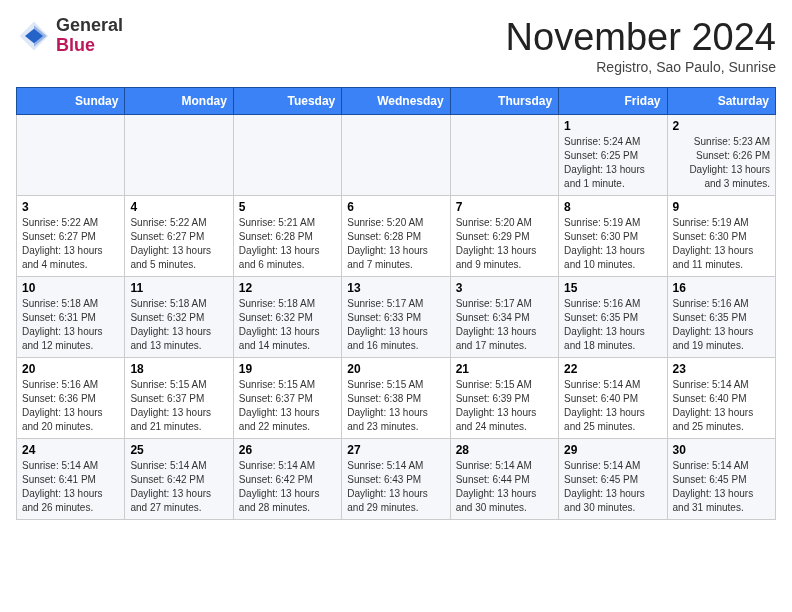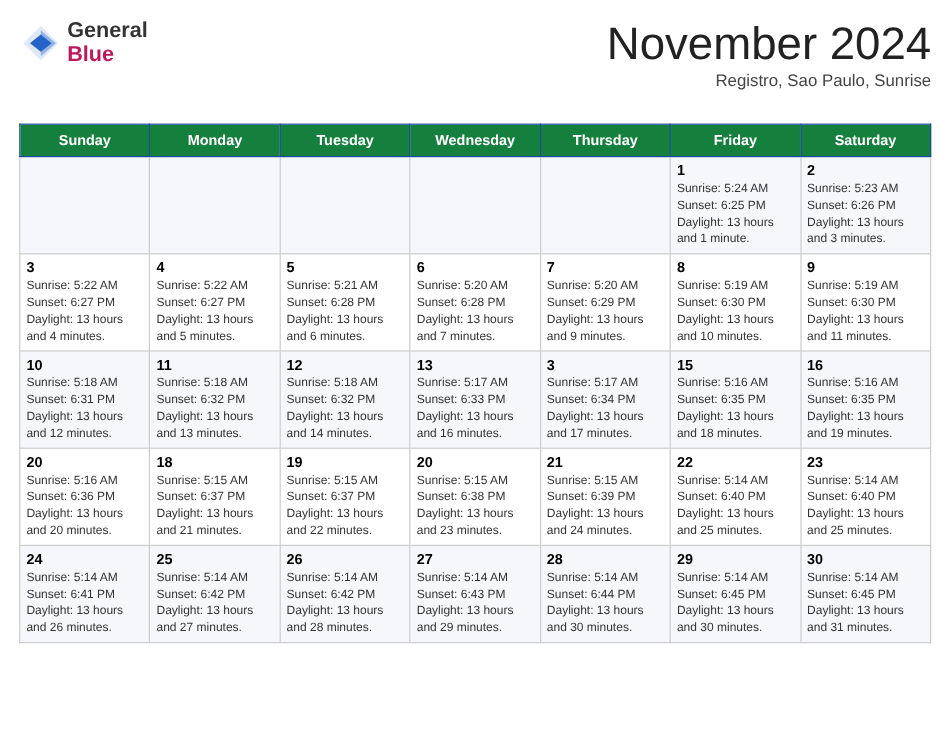--- a/index.html
+++ b/index.html
@@ -7,21 +7,21 @@
       font-family: Arial, sans-serif;
       background: #fff;
       width: 792px;
       min-height: 612px;
       padding: 16px;
     }
     .header {
       display: flex;
       justify-content: space-between;
       align-items: flex-start;
-      margin-bottom: 28px;
+      margin-bottom: 12px;
     }
     .logo {
       display: flex;
       align-items: center;
       gap: 4px;
     }
     .logo-text {
       font-size: 18px;
       font-weight: bold;
       line-height: 1.1;
@@ -43,23 +43,23 @@
     .location {
       font-size: 14px;
       color: #444;
     }
     table {
       width: 100%;
       border-collapse: collapse;
       font-size: 10.5px;
     }
     thead tr th {
-      background: #15803d;
+      background: #3b82f6;
       color: #fff;
-      text-align: center;
+      text-align: right;
       padding: 6px 6px;
       font-size: 12px;
       font-weight: 600;
       border: 1px solid #1a4fa0;
     }
     tbody tr td {
       vertical-align: top;
       border: 1px solid #ccc;
       padding: 4px 5px;
       width: 14.28%;
@@ -129,21 +129,21 @@
         <td class="empty-cell"></td>
         <td>
           <span class="day-num">1</span>
           <div class="day-info" style="white-space: pre-line;">Sunrise: 5:24 AM
 Sunset: 6:25 PM
 Daylight: 13 hours
 and 1 minute.</div>
         </td>
         <td>
           <span class="day-num">2</span>
-          <div class="day-info" style="white-space: pre-line;">Sunrise: 5:23 AM
+          <div class="day-info" style="white-space: pre-line; text-align: right;">Sunrise: 5:23 AM
 Sunset: 6:26 PM
 Daylight: 13 hours
 and 3 minutes.</div>
         </td>
       </tr>
       <tr>
         <td>
           <span class="day-num">3</span>
           <div class="day-info" style="white-space: pre-line;">Sunrise: 5:22 AM
 Sunset: 6:27 PM

